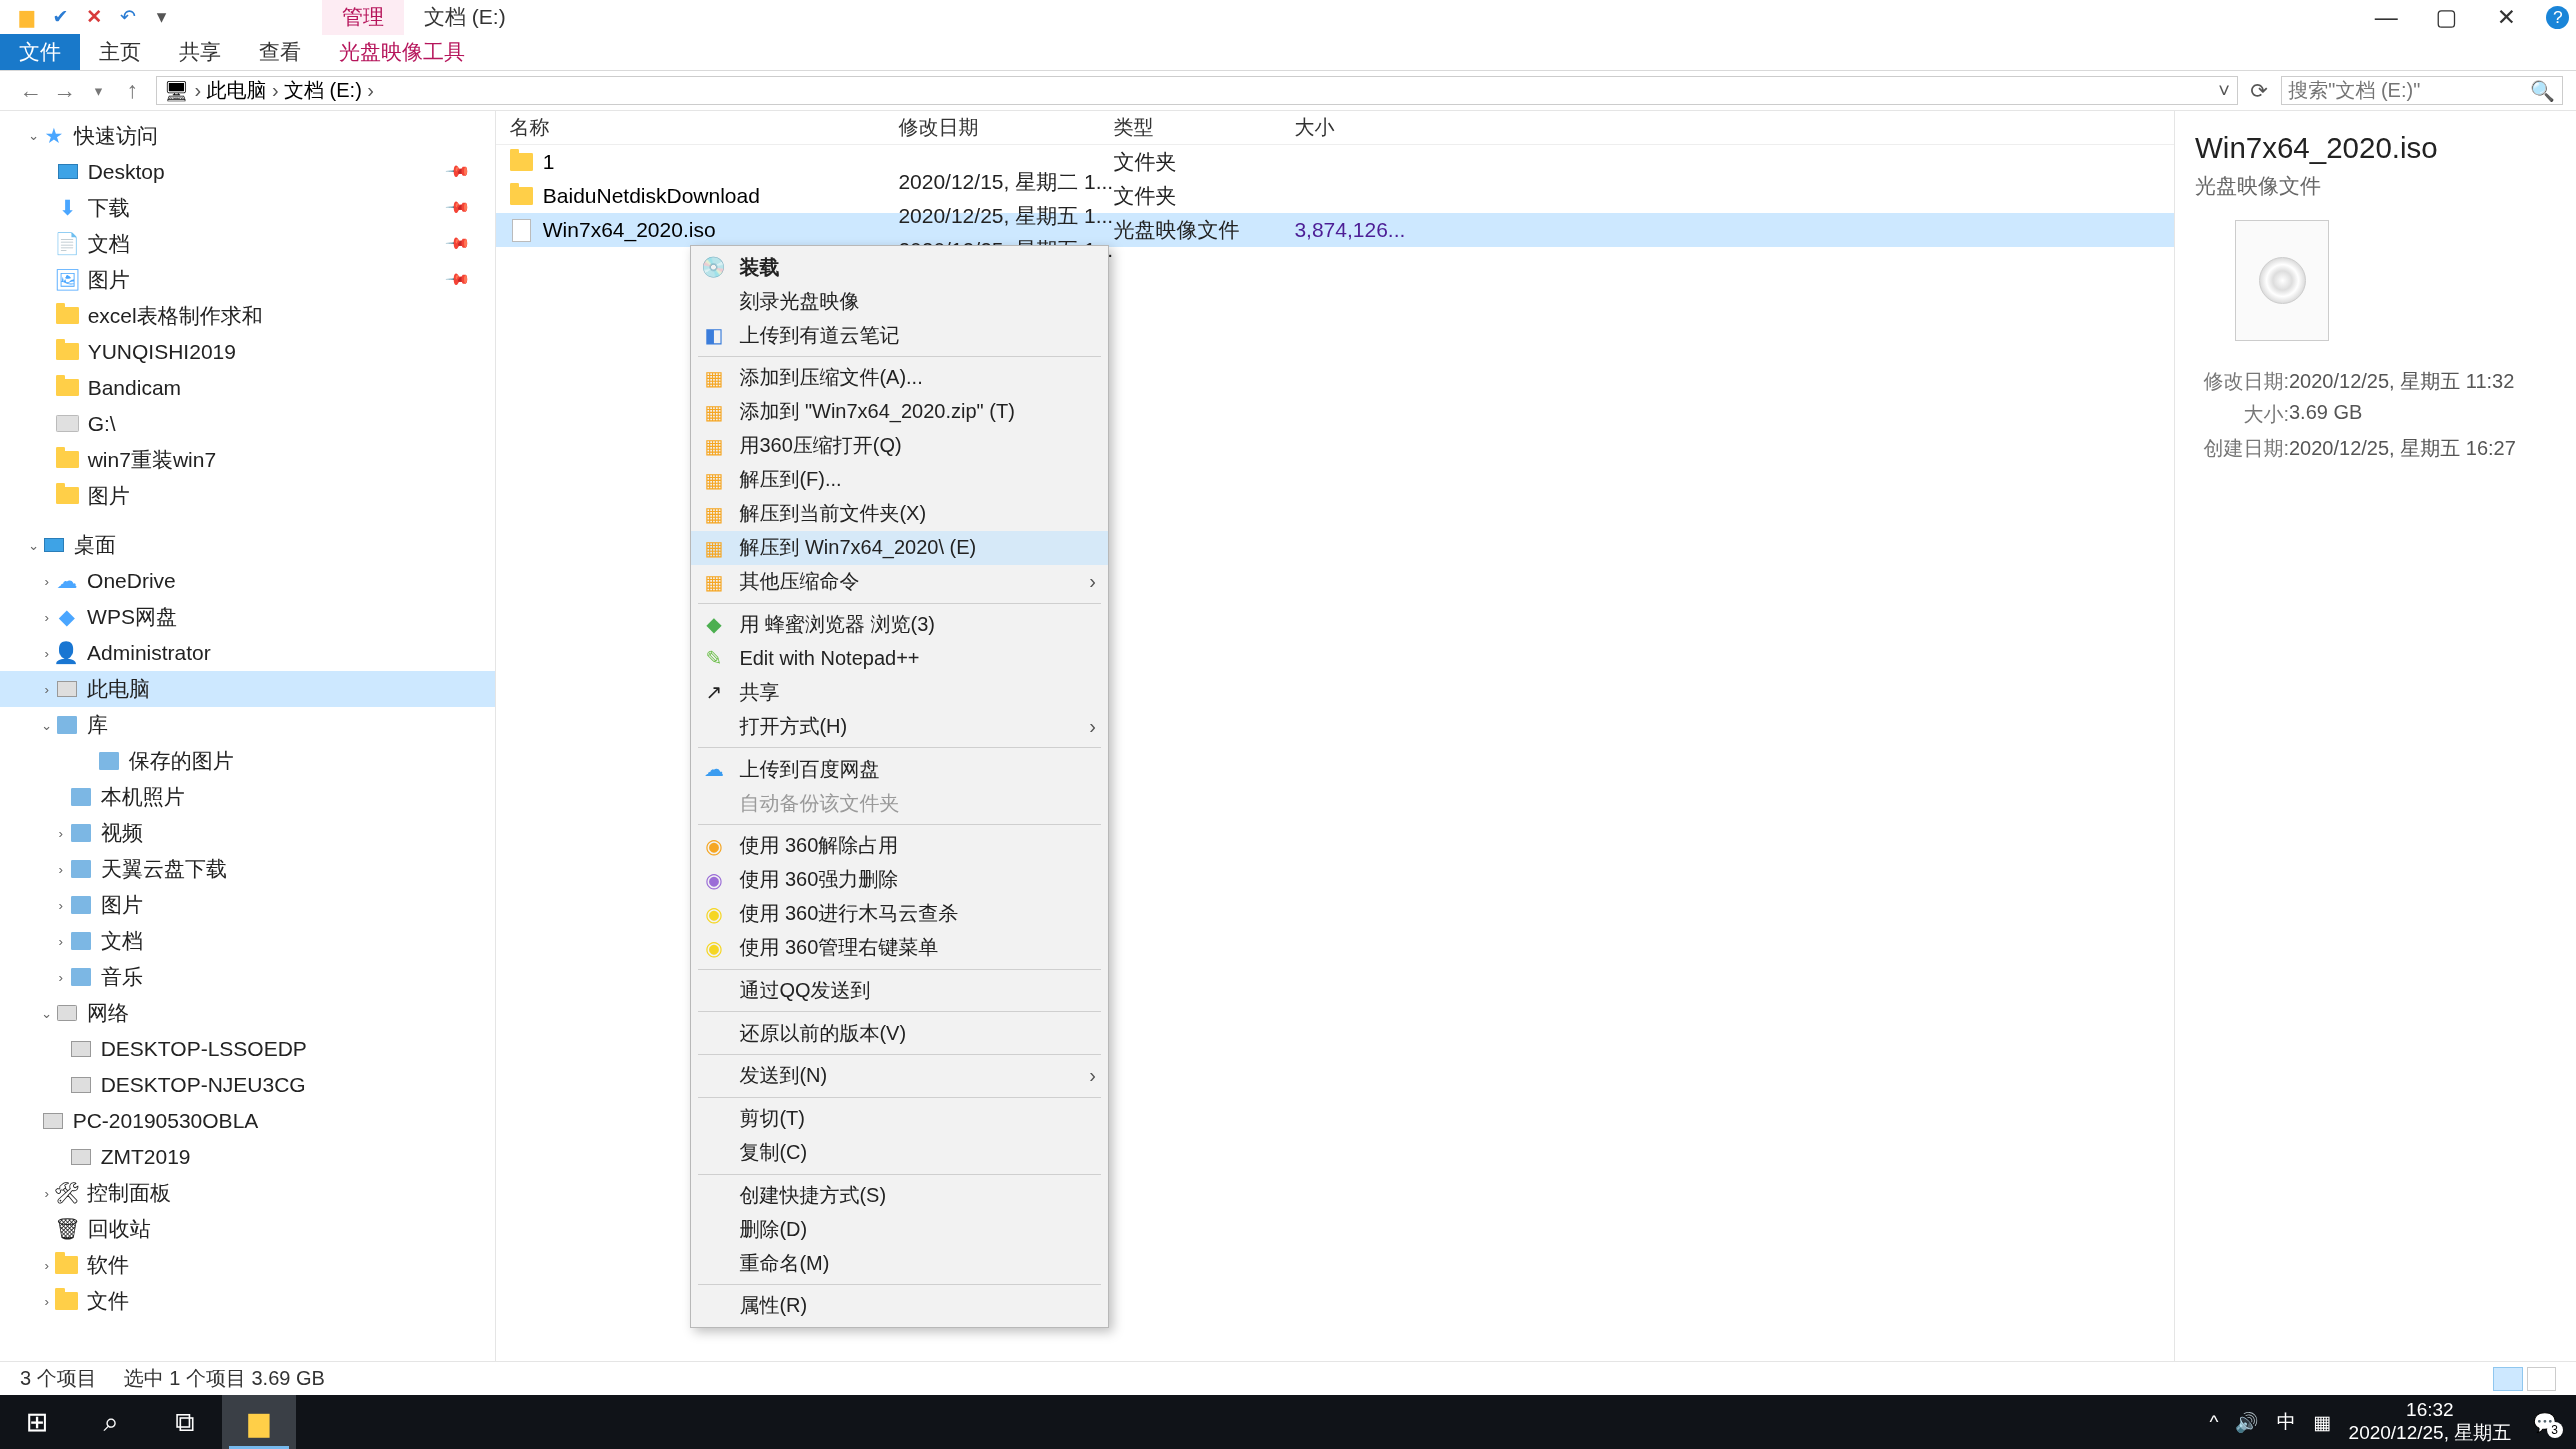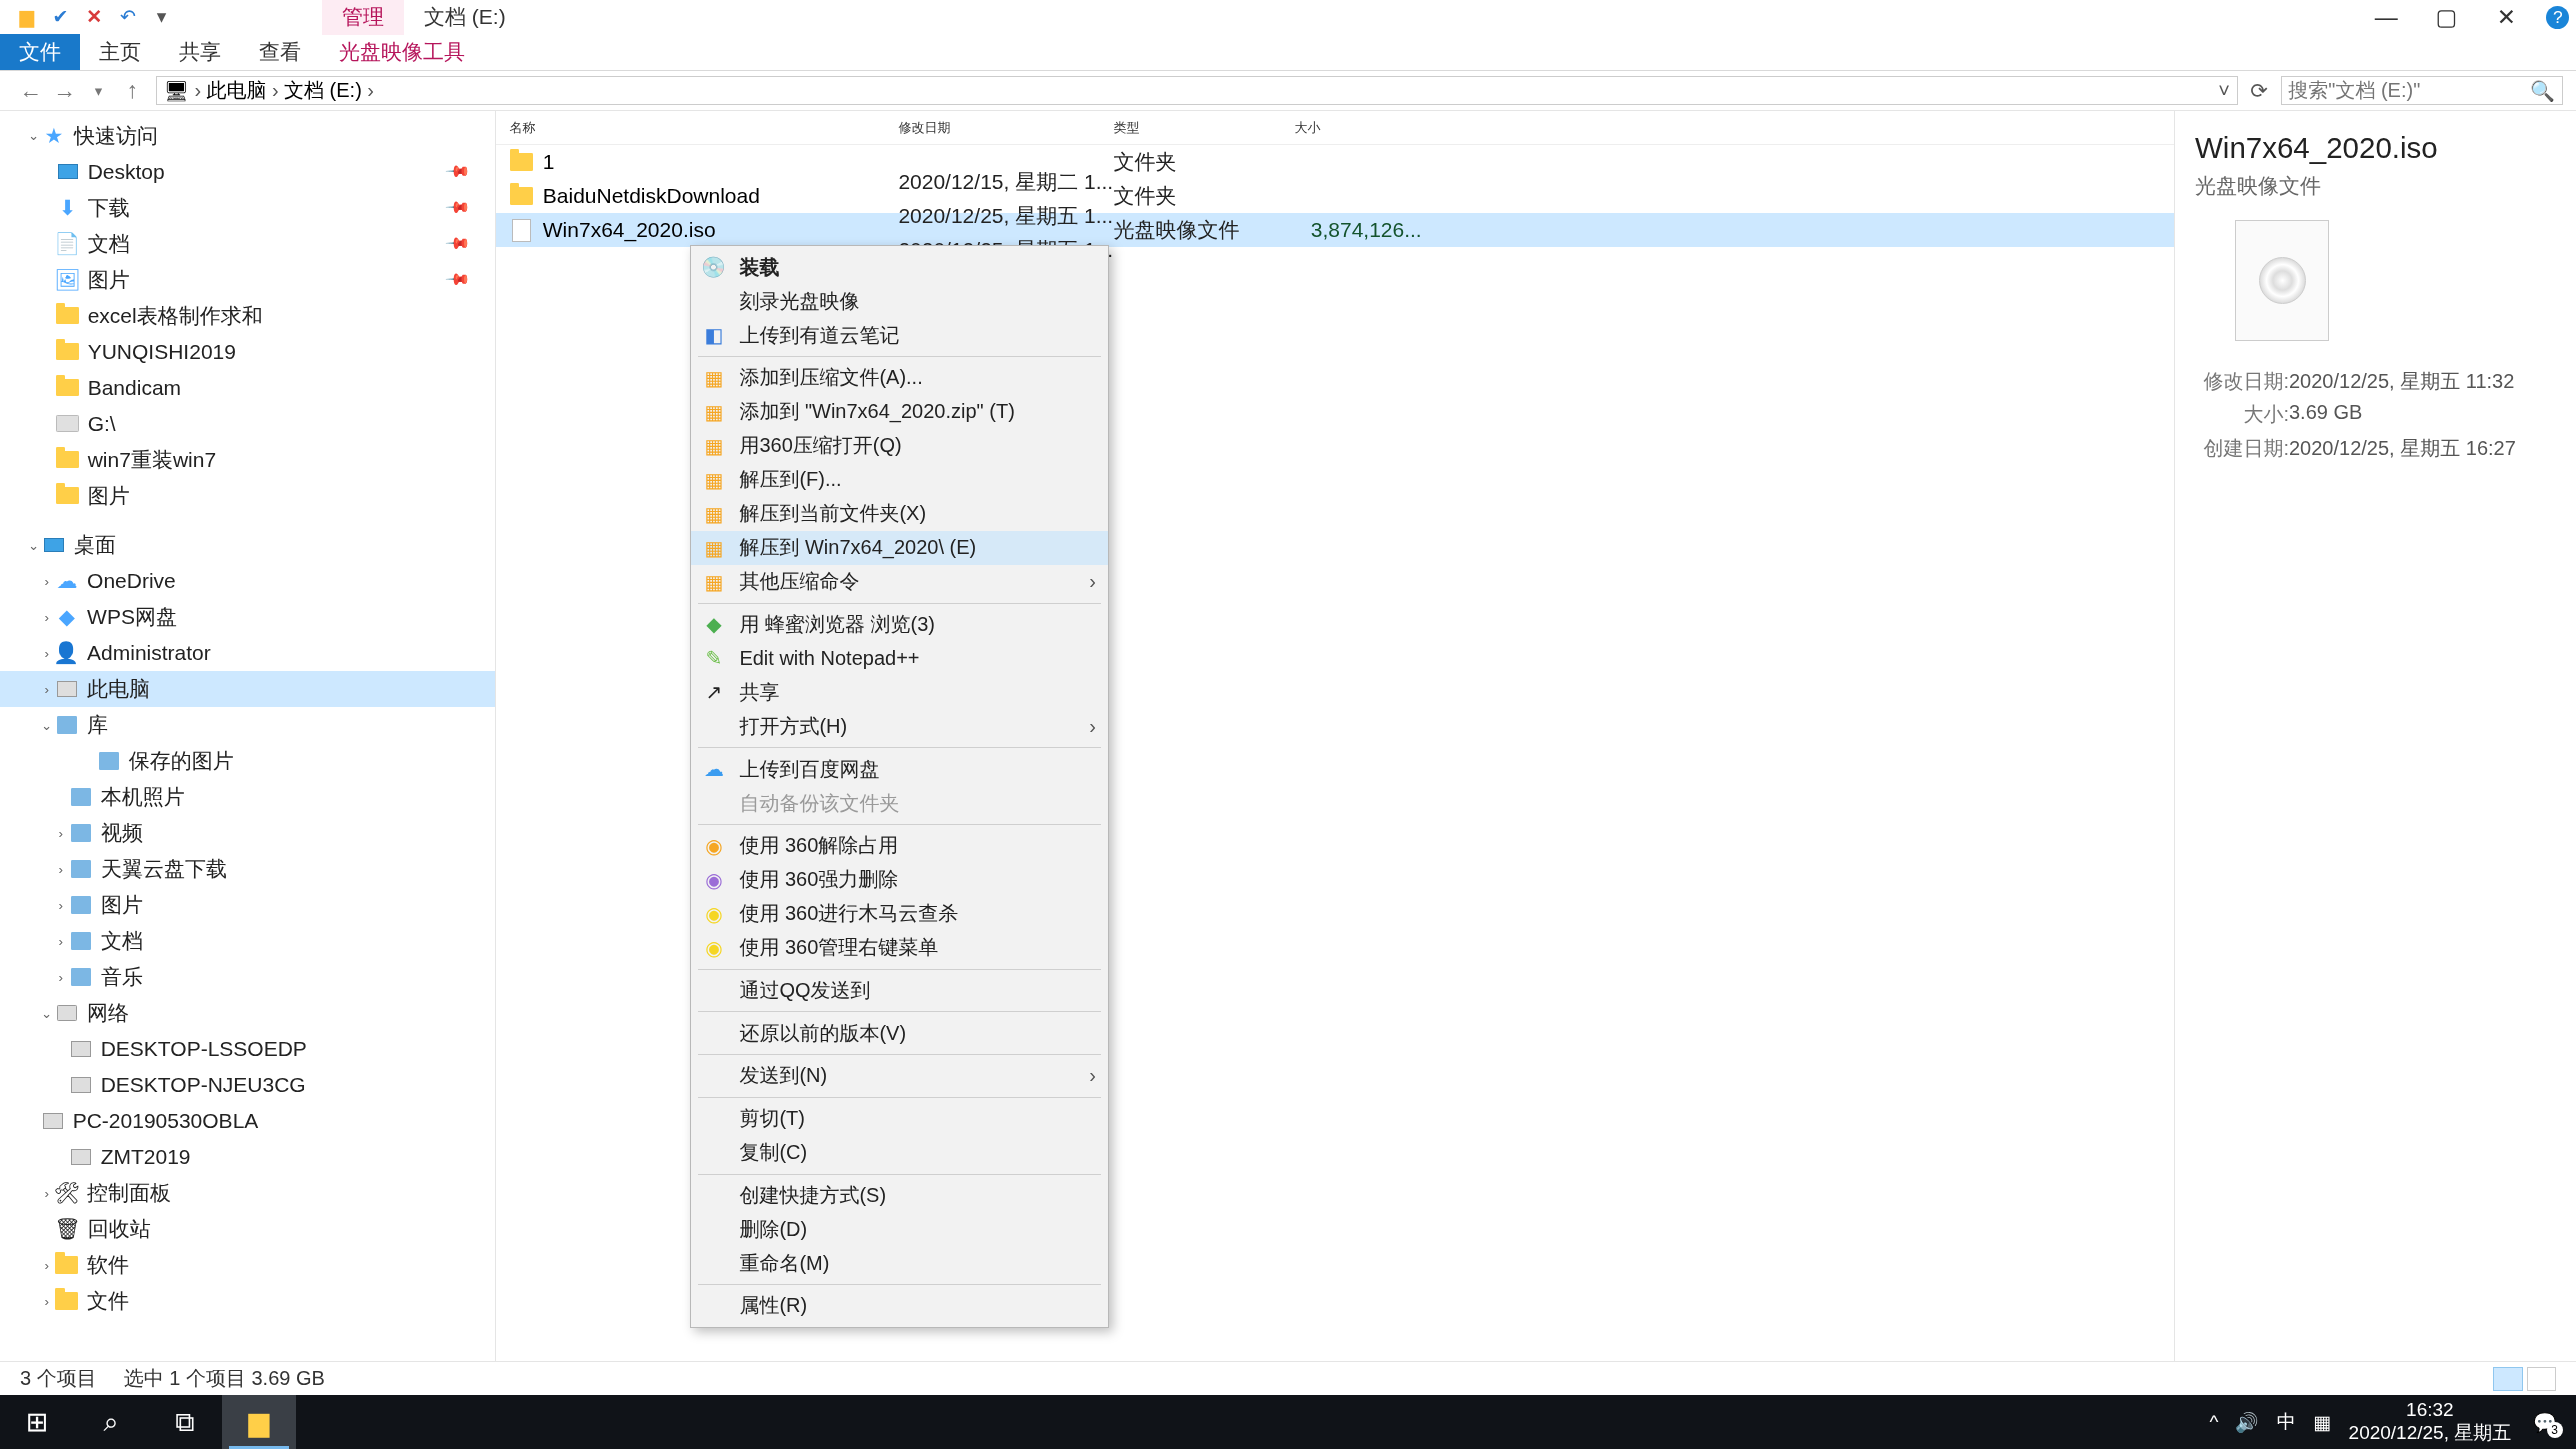--- a/index.html
+++ b/index.html
@@ -38,31 +38,31 @@
   
   .sidebar { width: 496px; border-right: 0.7px solid #e5e5e5; overflow: hidden; padding-top: 6.7px;}
   .tree-item { display: flex; align-items: center; height: 36px; font-size: 21px; color: #222;}
   .tree-item.sel { background: #cde8ff;}
   .pin-icon { margin-left: auto; margin-right: 27px; color: #888; font-size: 16px; transform: rotate(45deg);}
   .exp { width: 13.4px; height: 13.4px; display: flex; align-items: center; justify-content: center; color: #666; font-size: 13.4px;}
   .ic { width: 27px; height: 27px; display: flex; align-items: center; justify-content: center; margin-right: 6.7px;}
   .ic-star { color: #4aa6ff;}
   .ic-blue { color: #4aa6ff;}
   .listpane { flex: 1; position: relative;}
-  .headers { display: flex; height: 34px; align-items: center; border-bottom: 0.7px solid #eee; font-size: 13px; color: #333; padding-left: 13.4px;}
+  .headers { display: flex; height: 34px; align-items: center; border-bottom: 0.7px solid #eee; font-size: 20px; color: #333; padding-left: 13.4px;}
   .headers .col-name { width: 389px;}
   .headers .col-date { width: 215px;}
   .headers .col-type { width: 181px;}
   .headers .col-size { width: 134px;}
   .row { display: flex; align-items: center; height: 34px; padding-left: 13.4px; font-size: 21px;}
   .row.sel { background: #cde8ff;}
   .row .c-name { width: 389px; display: flex; align-items: center; gap: 9.4px;}
   .row .c-date { width: 215px; color: #222; margin-top: 40px;}
   .row .c-type { width: 181px; color: #222;}
-  .row .c-size { width: 134px; color: #14532d; text-align: right; padding-right: 6.7px;}
+  .row .c-size { width: 134px; color: #4c1d95; padding-right: 6.7px;}
   .file-ic { width: 24px; height: 24px; display: inline-flex; align-items: center; justify-content: center;}
 
   
   .ctxmenu { position: absolute; left: 690px; top: 245px; width: 419px; background: #f2f2f2; border: 0.7px solid #b8b8b8; box-shadow: 4px 4px 10.7px rgba(0,0,0,0.25); z-index: 100; padding: 4px 0;}
   .ctx-item { display: flex; align-items: center; height: 34px; padding-left: 9.4px; padding-right: 12px; font-size: 20px; color: #222;}
   .ctx-item.hover { background: #d6e9f8;}
   .ctx-item .m-icon { width: 27px; height: 27px; display: flex; align-items: center; justify-content: center; margin-right: 12px;}
   .ctx-item.disabled { color: #9a9a9a;}
   .ctx-sep { height: 0.7px; background: #cfcfcf; margin: 4px 6.7px;}
   .ctx-arrow { margin-left: auto; color: #555;}

